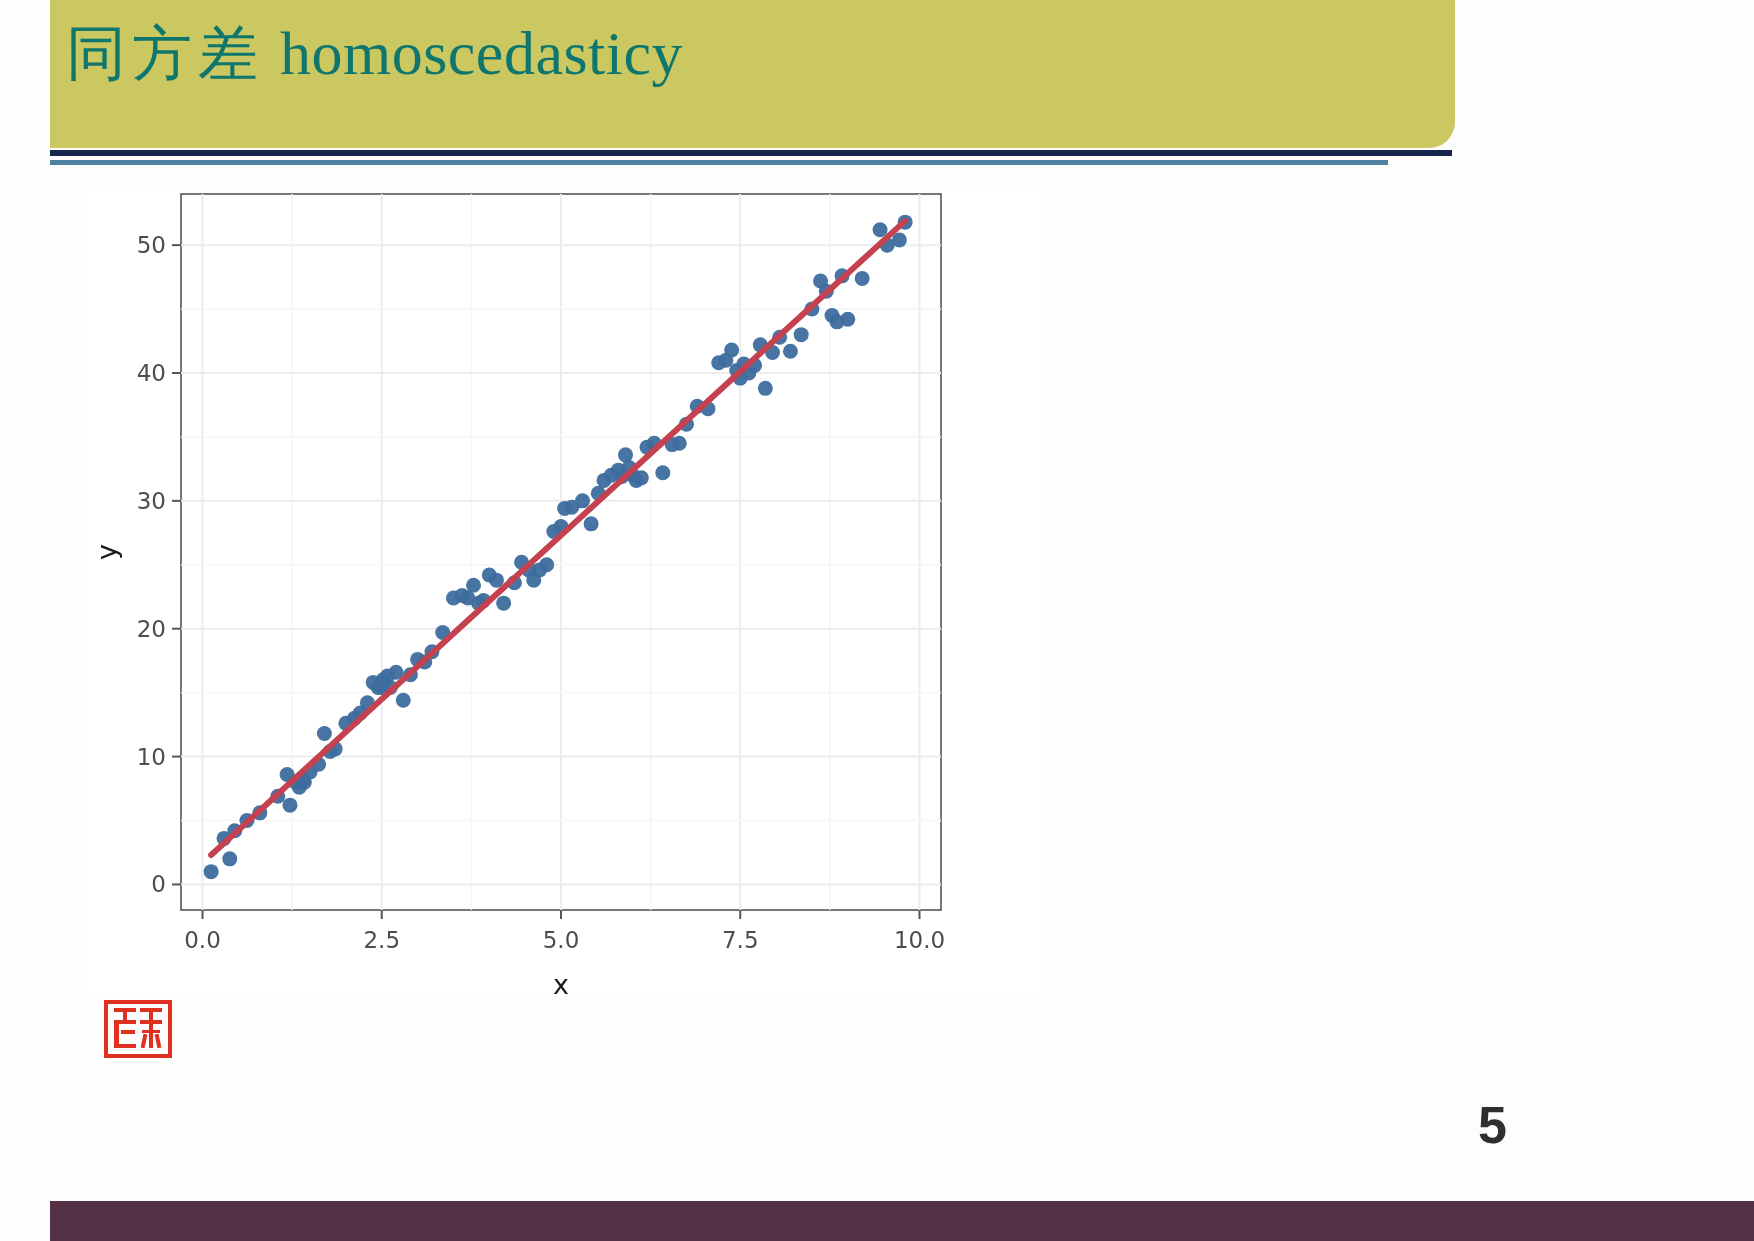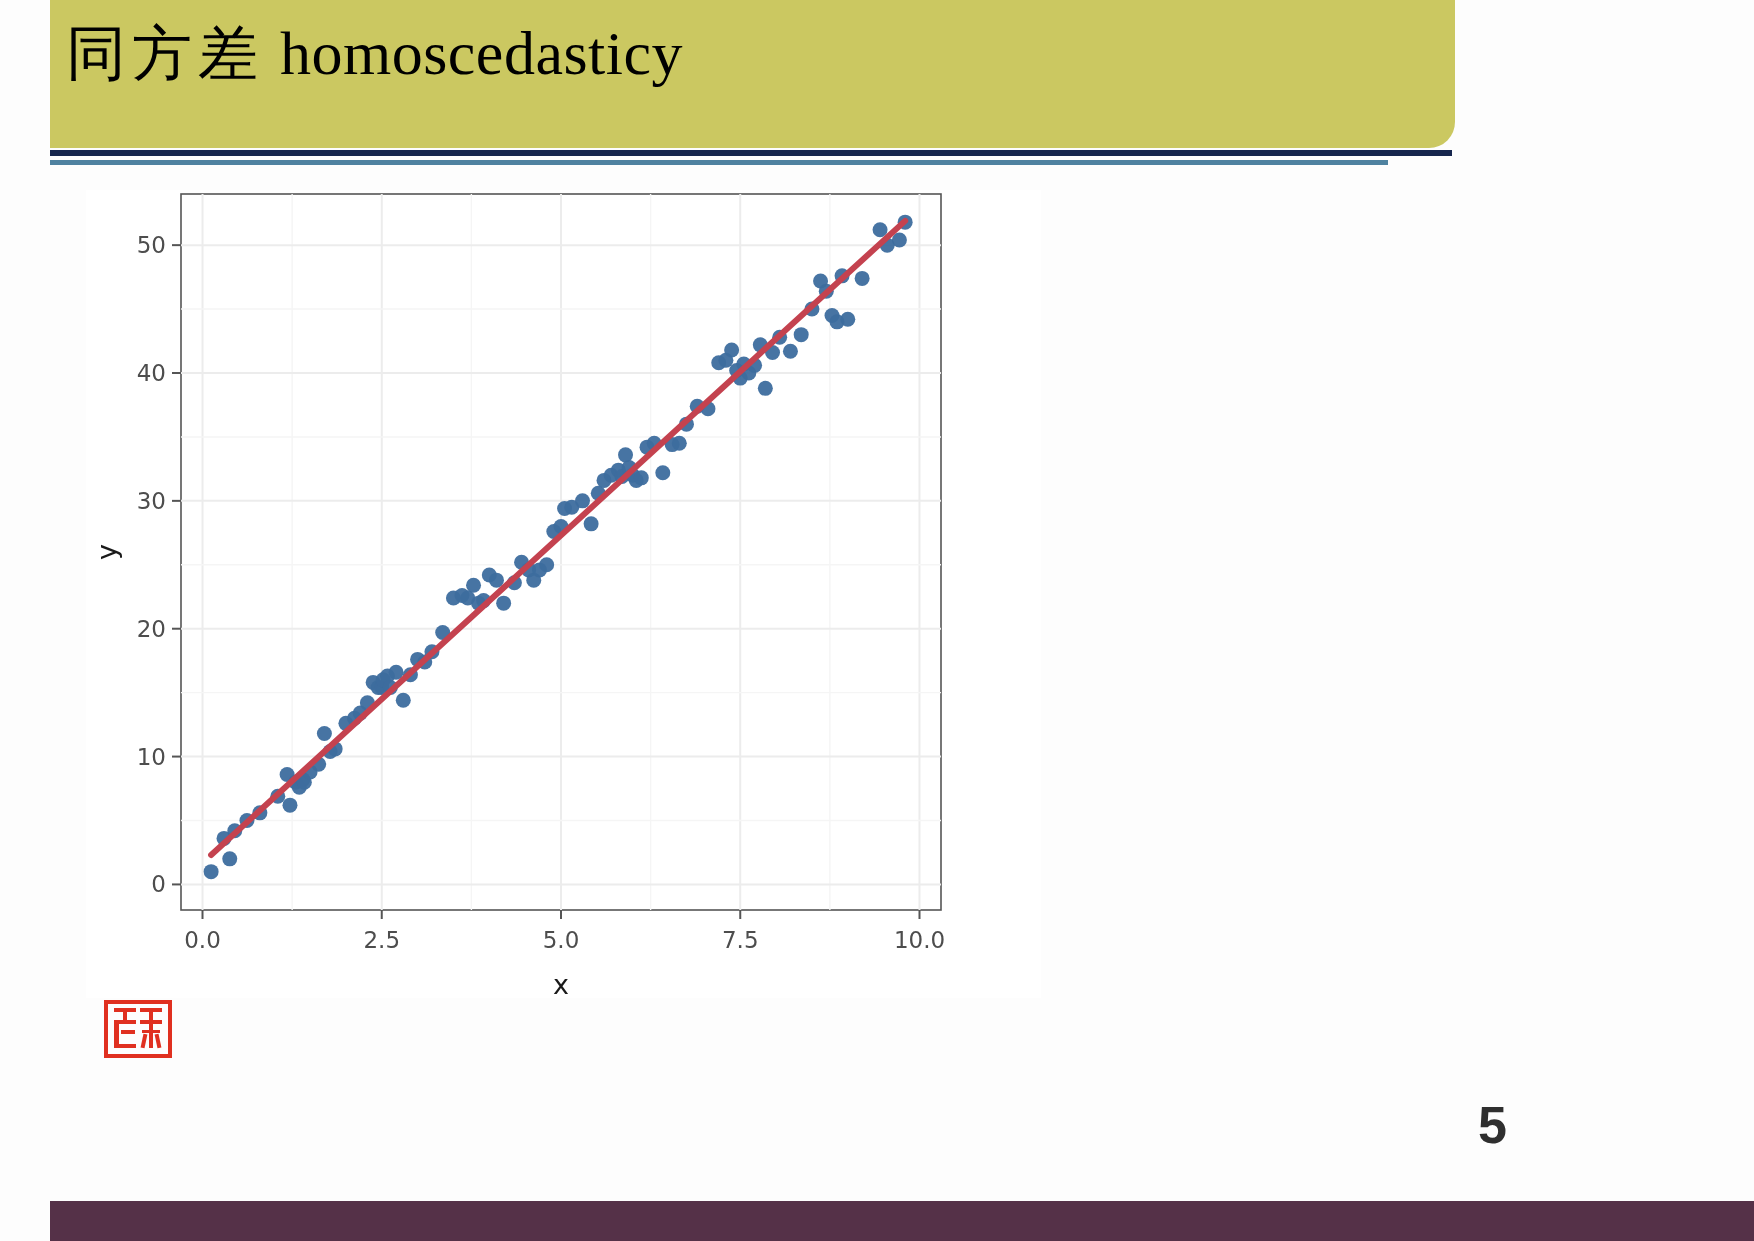--- a/index.html
+++ b/index.html
@@ -27,21 +27,21 @@
     border-bottom-right-radius: 26px;
     border-bottom-left-radius: 0px;
   }
   #title-text {
     position: absolute;
     left: 66px;
     top: 22px;
     font-family: "Liberation Serif", serif;
     font-size: 62px;
     line-height: 1.0;
-    color: #000000;
+    color: #0f766e;
     white-space: nowrap;
     letter-spacing: 0.5px;
   }
   #title-text .cjk {
     font-family: "DejaVu Sans", sans-serif;
     font-size: 60px;
     letter-spacing: 6px;
   }
 
   

